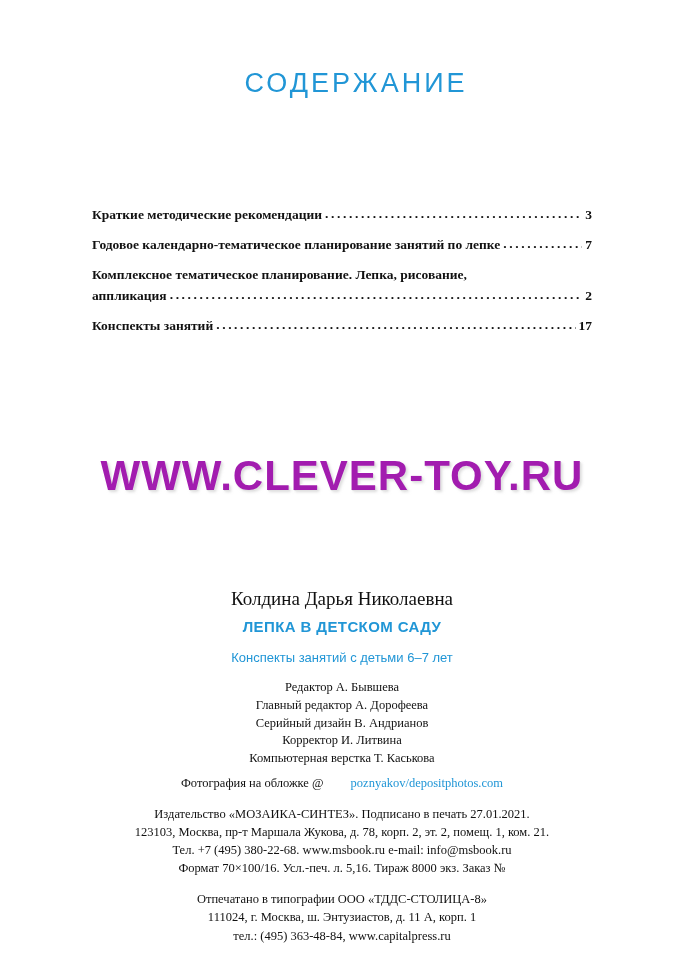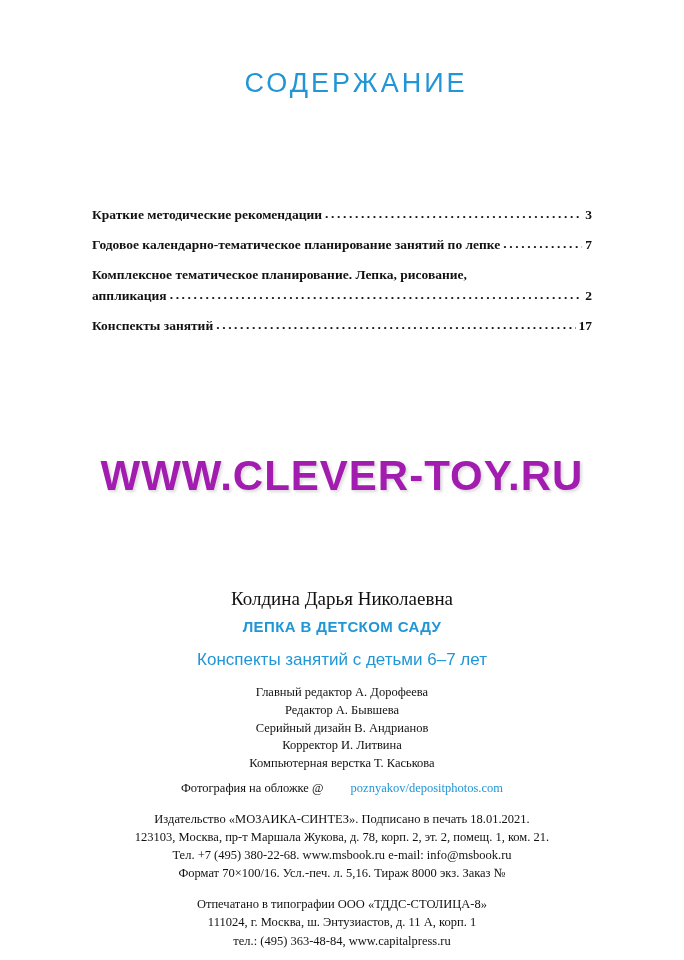--- a/index.html
+++ b/index.html
@@ -124,21 +124,21 @@
   .book-title {
     font-family: "Liberation Sans", sans-serif;
     font-weight: bold;
     font-size: 15px;
     color: #2196d6;
     letter-spacing: 0.4px;
     margin-bottom: 15px;
   }
   .book-subtitle {
     font-family: "Liberation Sans", sans-serif;
-    font-size: 17px;
+    font-size: 13px;
     color: #2196d6;
     margin-bottom: 14px;
   }
   .credits div {
     font-size: 12.5px;
     line-height: 1.42;
   }
   .photo-credit {
     font-size: 12.5px;
     margin-top: 8px;
@@ -209,33 +209,33 @@
 
     <div class="watermark">WWW.CLEVER-TOY.RU</div>
 
     <div class="colophon">
 
       <div class="author">Колдина Дарья Николаевна</div>
       <div class="book-title">ЛЕПКА В ДЕТСКОМ САДУ</div>
       <div class="book-subtitle">Конспекты занятий с детьми 6–7 лет</div>
 
       <div class="credits">
+        <div>Редактор А. Бывшева</div>
         <div>Главный редактор А. Дорофеева</div>
-        <div>Редактор А. Бывшева</div>
         <div>Серийный дизайн В. Андрианов</div>
         <div>Корректор И. Литвина</div>
         <div>Компьютерная верстка Т. Каськова</div>
       </div>
 
       <div class="photo-credit">
         <span>Фотография на обложке @ </span><span class="link">poznyakov/depositphotos.com</span>
       </div>
 
       <div class="imprint">
-        <div>Издательство «МОЗАИКА-СИНТЕЗ». Подписано в печать 18.01.2021.</div>
+        <div>Издательство «МОЗАИКА-СИНТЕЗ». Подписано в печать 27.01.2021.</div>
         <div>123103, Москва, пр-т Маршала Жукова, д. 78, корп. 2, эт. 2, помещ. 1, ком. 21.</div>
         <div>Тел. +7 (495) 380-22-68.  www.msbook.ru  e-mail: info@msbook.ru</div>
         <div>Формат 70×100/16. Усл.-печ. л. 5,16. Тираж 8000 экз. Заказ №</div>
       </div>
 
       <div class="printer">
         <div>Отпечатано в типографии ООО «ТДДС-СТОЛИЦА-8»</div>
         <div>111024, г. Москва, ш. Энтузиастов, д. 11 А, корп. 1</div>
         <div>тел.: (495) 363-48-84,  www.capitalpress.ru</div>
       </div>

